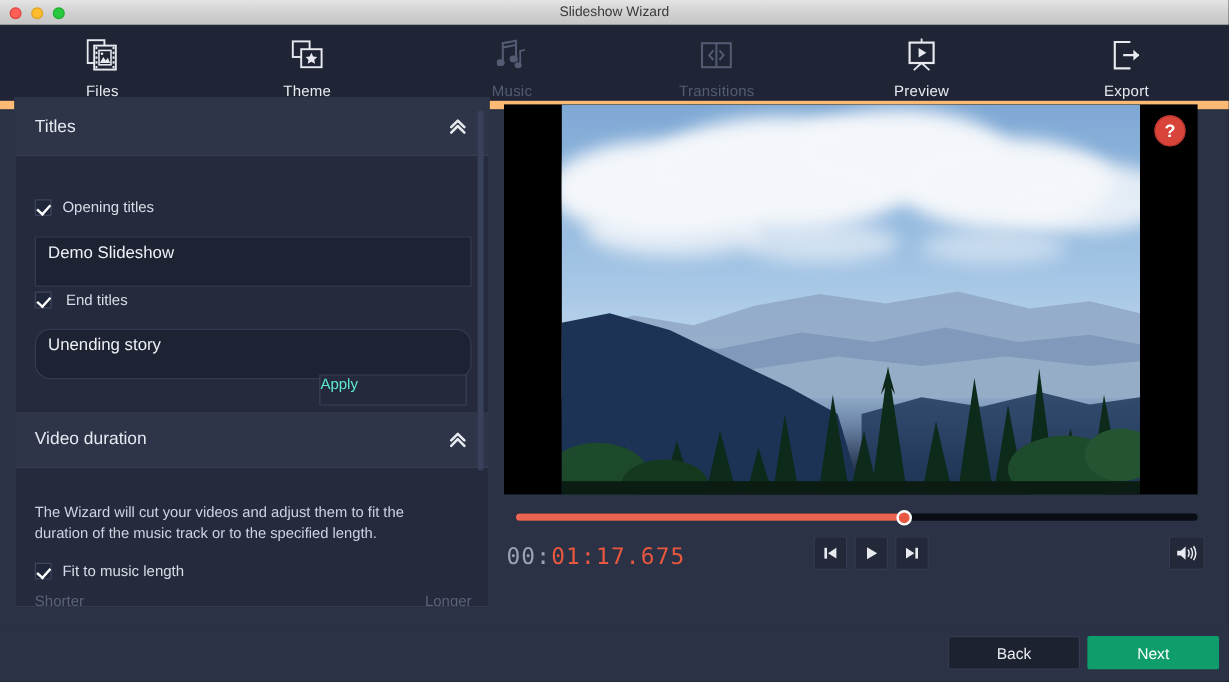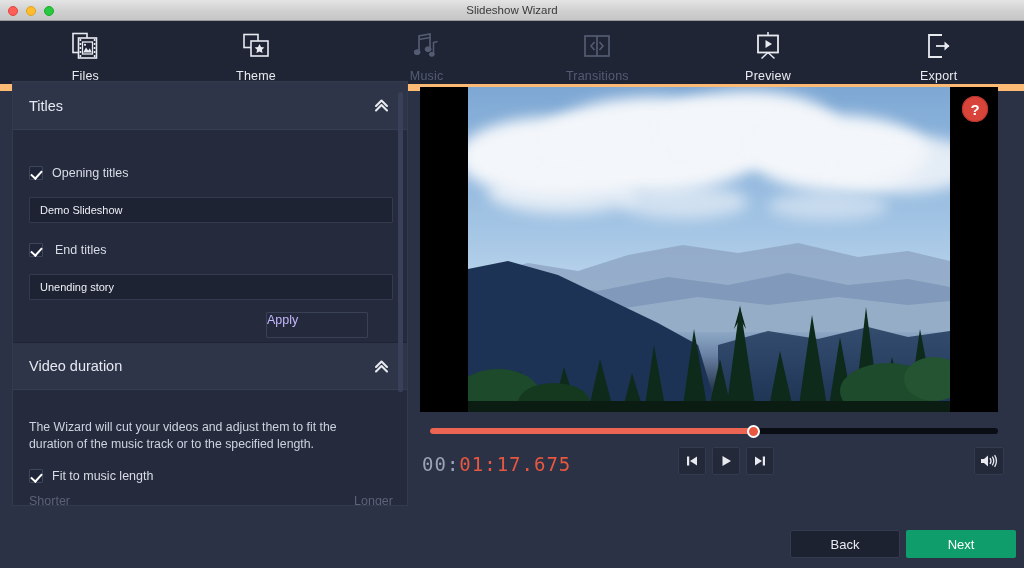--- a/index.html
+++ b/index.html
@@ -72,27 +72,27 @@
     position: relative; flex: 0 0 14px; border-radius: 1px;
   }
   .cbox.checked::after {
     content: ""; position: absolute; left: 3px; top: 1px;
     width: 5px; height: 9px; border: solid #fff; border-width: 0 2px 2px 0;
     transform: rotate(42deg);
   }
   .checklabel { font-size: 12.5px; color: #d8dce7; }
 
   .textfield {
-    width: 364px; height: 26px; background: #1d2333; border: 1px solid #333b50;
-    color: #eef0f6; font-size: 11px; padding: 0 10px; line-height: 24px;
+    width: 364px; height: 42px; background: #1d2333; border: 1px solid #333b50;
+    color: #eef0f6; font-size: 14px; padding: 0 10px; line-height: 24px;
     border-radius: 1px;
   }
   .btn-apply {
-    width: 102px; height: 26px; background: #242a3c; border: 1px solid #394156;
-    color: #c4b5fd; font-size: 12.5px; cursor: pointer; border-radius: 1px;
+    width: 123px; height: 26px; background: #242a3c; border: 1px solid #394156;
+    color: #5eead4; font-size: 12.5px; cursor: pointer; border-radius: 1px;
   }
   .para { font-size: 12.3px; color: #cdd2df; line-height: 16.5px; }
 
   .sliderrow { display: flex; justify-content: space-between; font-size: 12.5px; color: #5b6279; }
 
   .scrollbar {
     position: absolute; right: 4px; top: 10px; width: 5px; height: 300px;
     background: #39415a; border-radius: 3px;
   }
 
@@ -284,21 +284,21 @@
         <div class="checkrow" style="position:absolute; left:16px; top:33px;">
           <div class="cbox checked"></div>
           <div class="checklabel">Opening titles</div>
         </div>
         <div class="textfield" style="position:absolute; left:16px; top:67px;" title="Opening titles">Demo Slideshow</div>
 
         <div class="checkrow" style="position:absolute; left:16px; top:110px;gap:12px;">
           <div class="cbox checked"></div>
           <div class="checklabel">End titles</div>
         </div>
-        <div class="textfield" style="position:absolute; left:16px; top:144px;" title="End titles">Unending story</div>
+        <div class="textfield" style="position:absolute; left:16px; top:144px;border-radius:13px;" title="End titles">Unending story</div>
 
         <div class="btn-apply" style="position:absolute; left:253px; top:182px;">Apply</div>
       </div>
 
       <div class="sec-head" style="border-top:1px solid #1e2433;">
         <div class="sec-title">Video duration</div>
         <div class="chev">
           <svg width="17" height="17" viewBox="0 0 17 17">
             <path d="M3 9 L8.5 3.5 L14 9" fill="none" stroke="#e8eaf0" stroke-width="2.1" stroke-linecap="round" stroke-linejoin="round"></path>
             <path d="M3 13.5 L8.5 8 L14 13.5" fill="none" stroke="#e8eaf0" stroke-width="2.1" stroke-linecap="round" stroke-linejoin="round"></path>

